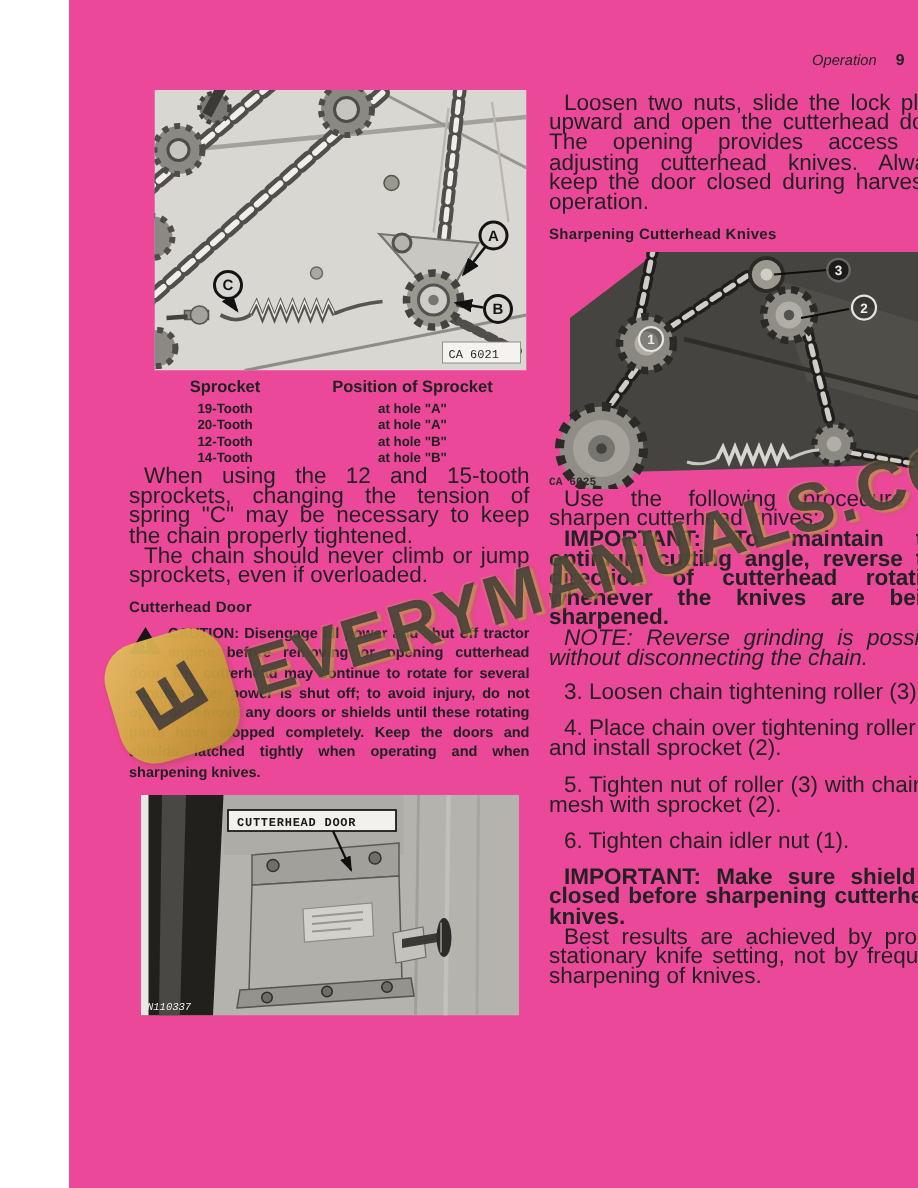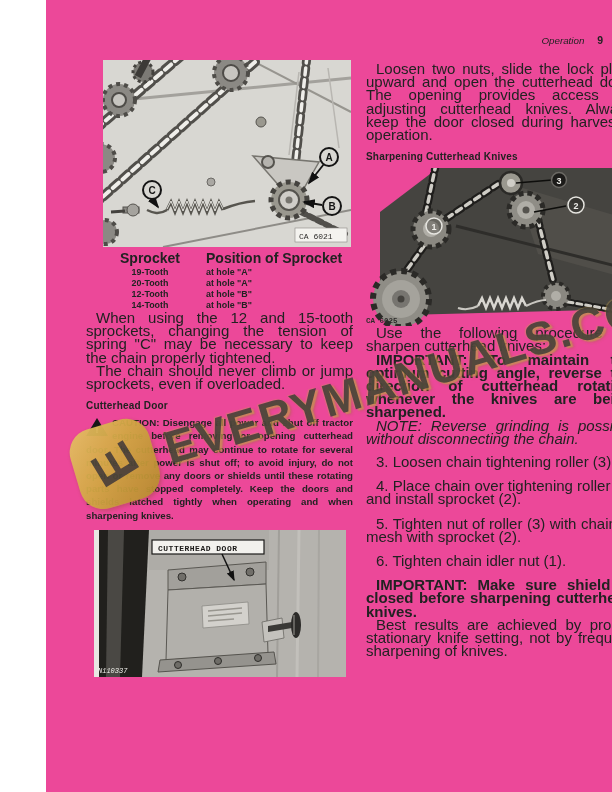--- a/index.html
+++ b/index.html
@@ -19,24 +19,24 @@
   .imp{font-weight:bold;}
   .noteit{font-style:italic;}
   h3.h{font-size:10px;font-weight:bold;margin:10px 0 0 0;letter-spacing:.2px;}
 
   .fig{display:block;}
   .fig1wrap{margin-left:17px;}
   .fig3wrap{margin-top:8px;margin-left:8px;}
 
   
   .sprk{margin:5px 0 0 8px;width:250px;}
-  .sprk .hrow{display:flex;font-size:14px;font-weight:bold;line-height:12px;margin-bottom:3px;}
+  .sprk .hrow{display:flex;font-size:11px;font-weight:bold;line-height:12px;margin-bottom:3px;}
   .sprk .row{display:flex;font-size:8.9px;font-weight:bold;line-height:11px;}
   .sprk .c1{width:112px;text-align:center;}
-  .sprk .c2{flex:1;text-align:left;}
+  .sprk .c2{flex:1;text-align:center;}
 
   
   .caution{margin-top:5px;font-size:9.7px;line-height:13.2px;text-align:justify;font-weight:bold;}
   .tri{float:left;position:relative;width:22px;height:18px;margin:2px 4px 0 0;}
   .tri .shape{position:absolute;left:0;top:0;width:0;height:0;border-left:11px solid transparent;border-right:11px solid transparent;border-bottom:18px solid #171717;}
   .tri .bang{position:absolute;left:0;top:6px;width:22px;text-align:center;color:#f3f2ee;font-size:9px;font-weight:bold;line-height:12px;}
 
   .steps p.b{margin-bottom:11px;}
 
   

